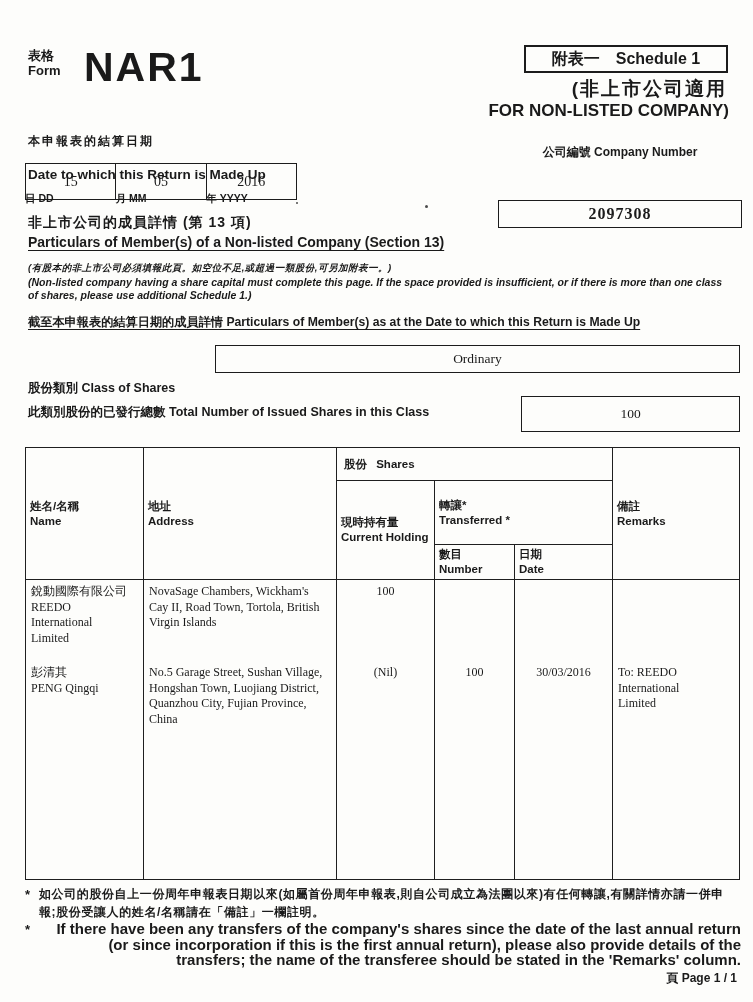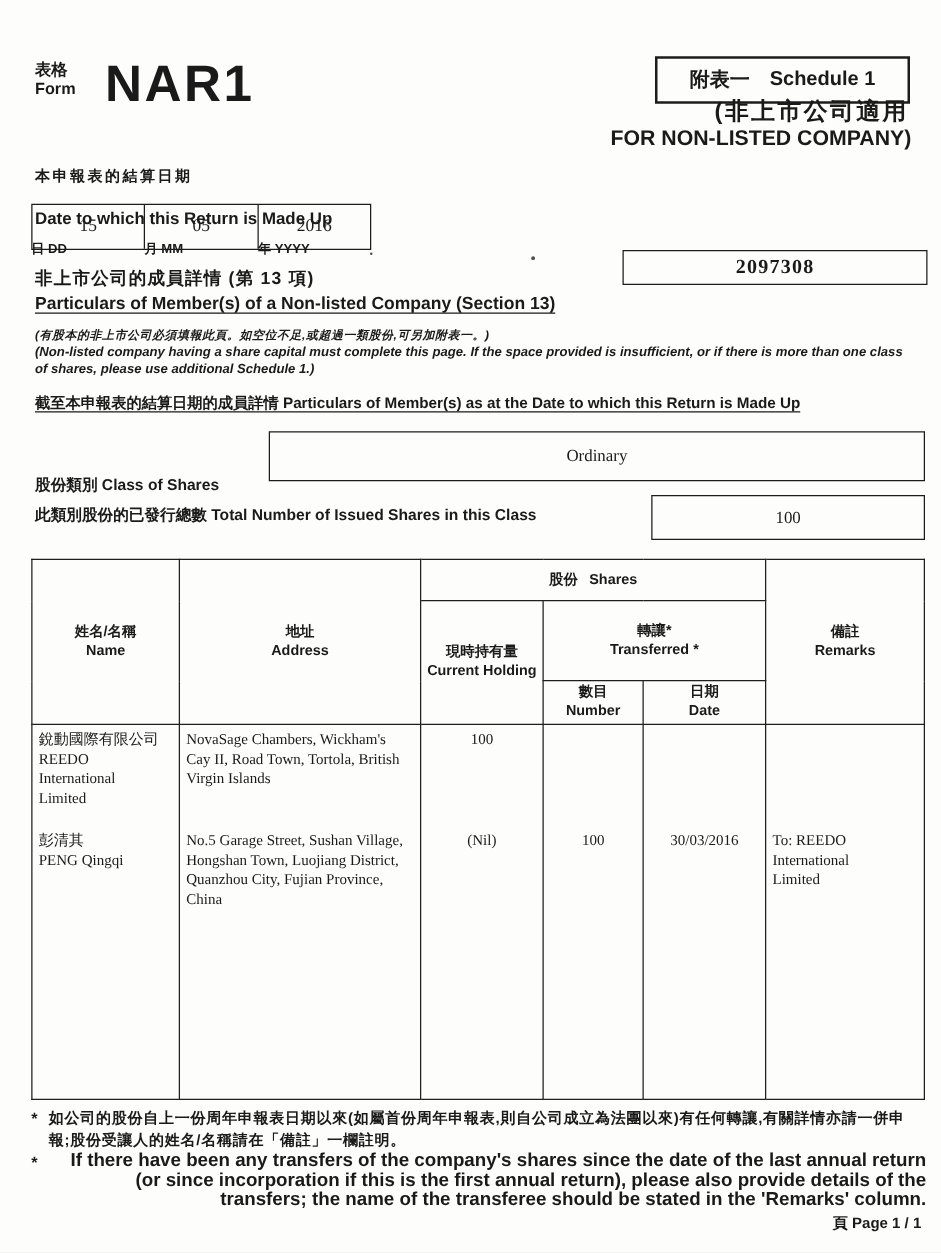--- a/index.html
+++ b/index.html
@@ -9,21 +9,21 @@
     background:#fdfdfb; color:#1a1a1a; overflow:hidden;
     font-family:"Liberation Sans", sans-serif;
   }
   .abs { position:absolute; }
   .pre { white-space:pre-line; }
 
   
   .form-label { left:28px; top:48px; font-size:13px; font-weight:bold; line-height:15px; }
   .form-code  { left:84px; top:44px; font-size:41px; font-weight:bold; letter-spacing:2px; }
   .schedule-box {
-    left:524px; top:45px; width:204px; height:38px;
+    left:524px; top:45px; width:204px; height:28px;
     border:2px solid #1c1c1c; display:flex; align-items:center; justify-content:center;
     gap:16px; font-size:16px; font-weight:bold;
   }
   .subtitle-zh { right:26px; top:76px; font-size:19px; font-weight:bold; letter-spacing:2px;margin-left:24px; }
   .subtitle-en { right:24px; top:101px; font-size:17px; font-weight:bold; }
 
   
   .date-label-zh { left:28px; top:133px; font-size:12px; font-weight:bold; letter-spacing:2px; }
   .date-label-en { left:28px; top:147px; font-size:13.5px; font-weight:bold;margin-top:20px; }
   .date-box { left:25px; top:163px; width:272px; height:37px; display:flex;
@@ -44,33 +44,33 @@
   .sec-title-zh { left:28px; top:214px; font-size:14px; font-weight:bold; letter-spacing:1px; }
   .sec-title-en { left:28px; top:234px; font-size:14px; font-weight:bold;
                   text-decoration:underline; text-underline-offset:3px; }
   .note-zh { left:28px; top:262px; font-size:9.5px; font-weight:bold; font-style:italic; letter-spacing:.5px; }
   .note-en { left:28px; top:276px; width:700px; font-size:10.5px; font-weight:bold; font-style:italic; line-height:12.5px; }
   .subheading { left:28px; top:314px; width:712px; font-size:12.2px; font-weight:bold;
                 text-decoration:underline; text-underline-offset:3px; white-space:nowrap; }
 
   
   .cos-label { left:28px; top:356px; font-size:12.5px; font-weight:bold;margin-top:24px; }
-  .cos-box { left:215px; top:345px; width:525px; height:40px; border:1.8px solid #1c1c1c;
+  .cos-box { left:215px; top:345px; width:525px; height:28px; border:1.8px solid #1c1c1c;
              display:flex; align-items:center; justify-content:center;
              font-family:"Liberation Serif",serif; font-size:13.5px; }
   .tot-label { left:28px; top:404px; font-size:12.5px; font-weight:bold; }
   .tot-box { left:521px; top:396px; width:219px; height:36px; border:1.8px solid #1c1c1c;
              display:flex; align-items:center; justify-content:center;
              font-family:"Liberation Serif",serif; font-size:13.5px; }
 
   
   table.members { position:absolute; left:25px; top:447px; width:714px;
                   border-collapse:collapse; table-layout:fixed; }
   table.members td { border:1.6px solid #1f1f1f; vertical-align:middle; padding:2px 4px; }
-  .hc { text-align:center; font-size:11.5px; font-weight:bold; line-height:15px; }
+  .hc { text-align:left; font-size:11.5px; font-weight:bold; line-height:15px; }
   tr.h1 { height:33px; }
   tr.h2 { height:64px; }
   tr.h3 { height:34px; }
   tr.bodyrow { height:300px; }
   tr.bodyrow td { vertical-align:top; padding:4px 5px;
                   font-family:"Liberation Serif",serif; font-size:12px; line-height:15.5px; }
   .e1 { min-height:81px; }
   .cell-ctr { text-align:center; }
   .shares-inline span { margin:0 3px; }
 
@@ -109,20 +109,21 @@
     <div class="date-cell">15</div>
     <div class="date-cell">05</div>
     <div class="date-cell">2016</div>
   </div>
   <div class="abs date-units">
     <div>日 DD</div>
     <div>月 MM</div>
     <div>年 YYYY</div>
   </div>
 
+  <div class="abs cn-label">公司編號  Company Number</div>
   <div class="abs cn-box">2097308</div>
 
   <div class="abs sec-title-zh">非上市公司的成員詳情 (第 13 項)</div>
   <div class="abs sec-title-en">Particulars of Member(s) of a Non-listed Company (Section 13)</div>
   <div class="abs note-zh">(有股本的非上市公司必須填報此頁。如空位不足,或超過一類股份,可另加附表一。)</div>
   <div class="abs note-en">(Non-listed company having a share capital must complete this page.  If the space provided is insufficient, or if there is more than one class of shares, please use additional Schedule 1.)</div>
   <div class="abs subheading">截至本申報表的結算日期的成員詳情 Particulars of Member(s) as at the Date to which this Return is Made Up</div>
 
   <div class="abs cos-label">股份類別 Class of Shares</div>
   <div class="abs cos-box">Ordinary</div>

